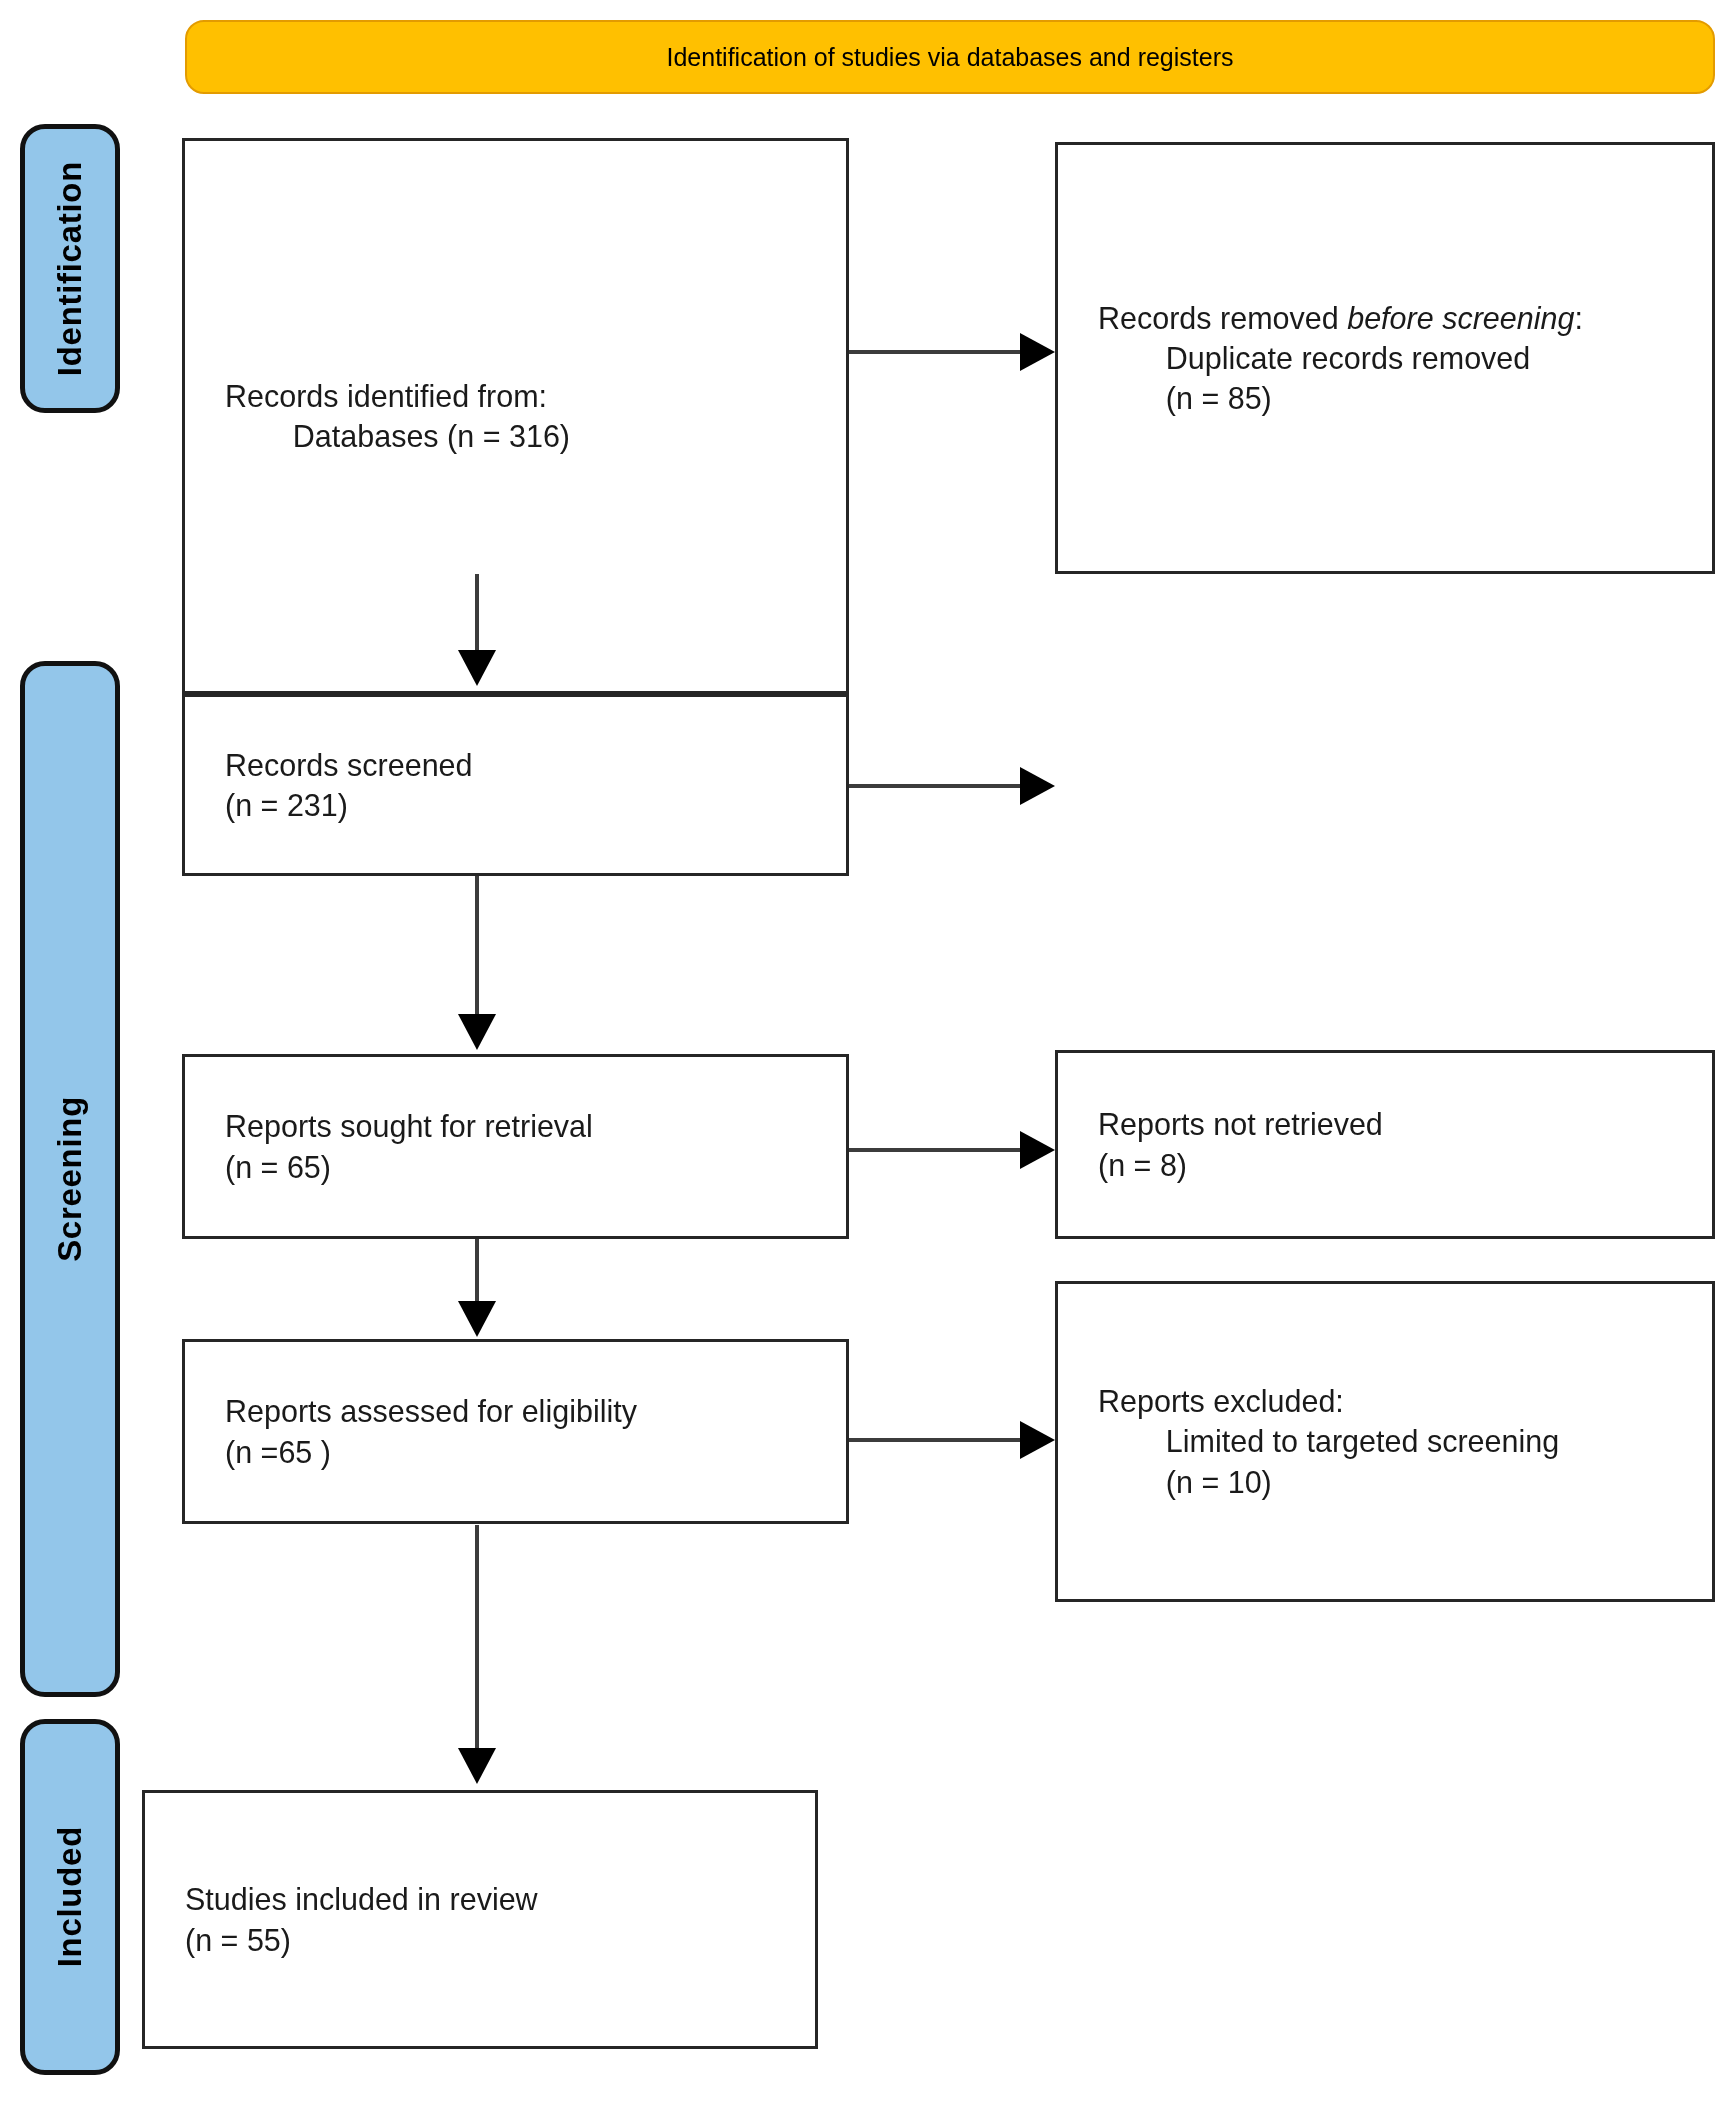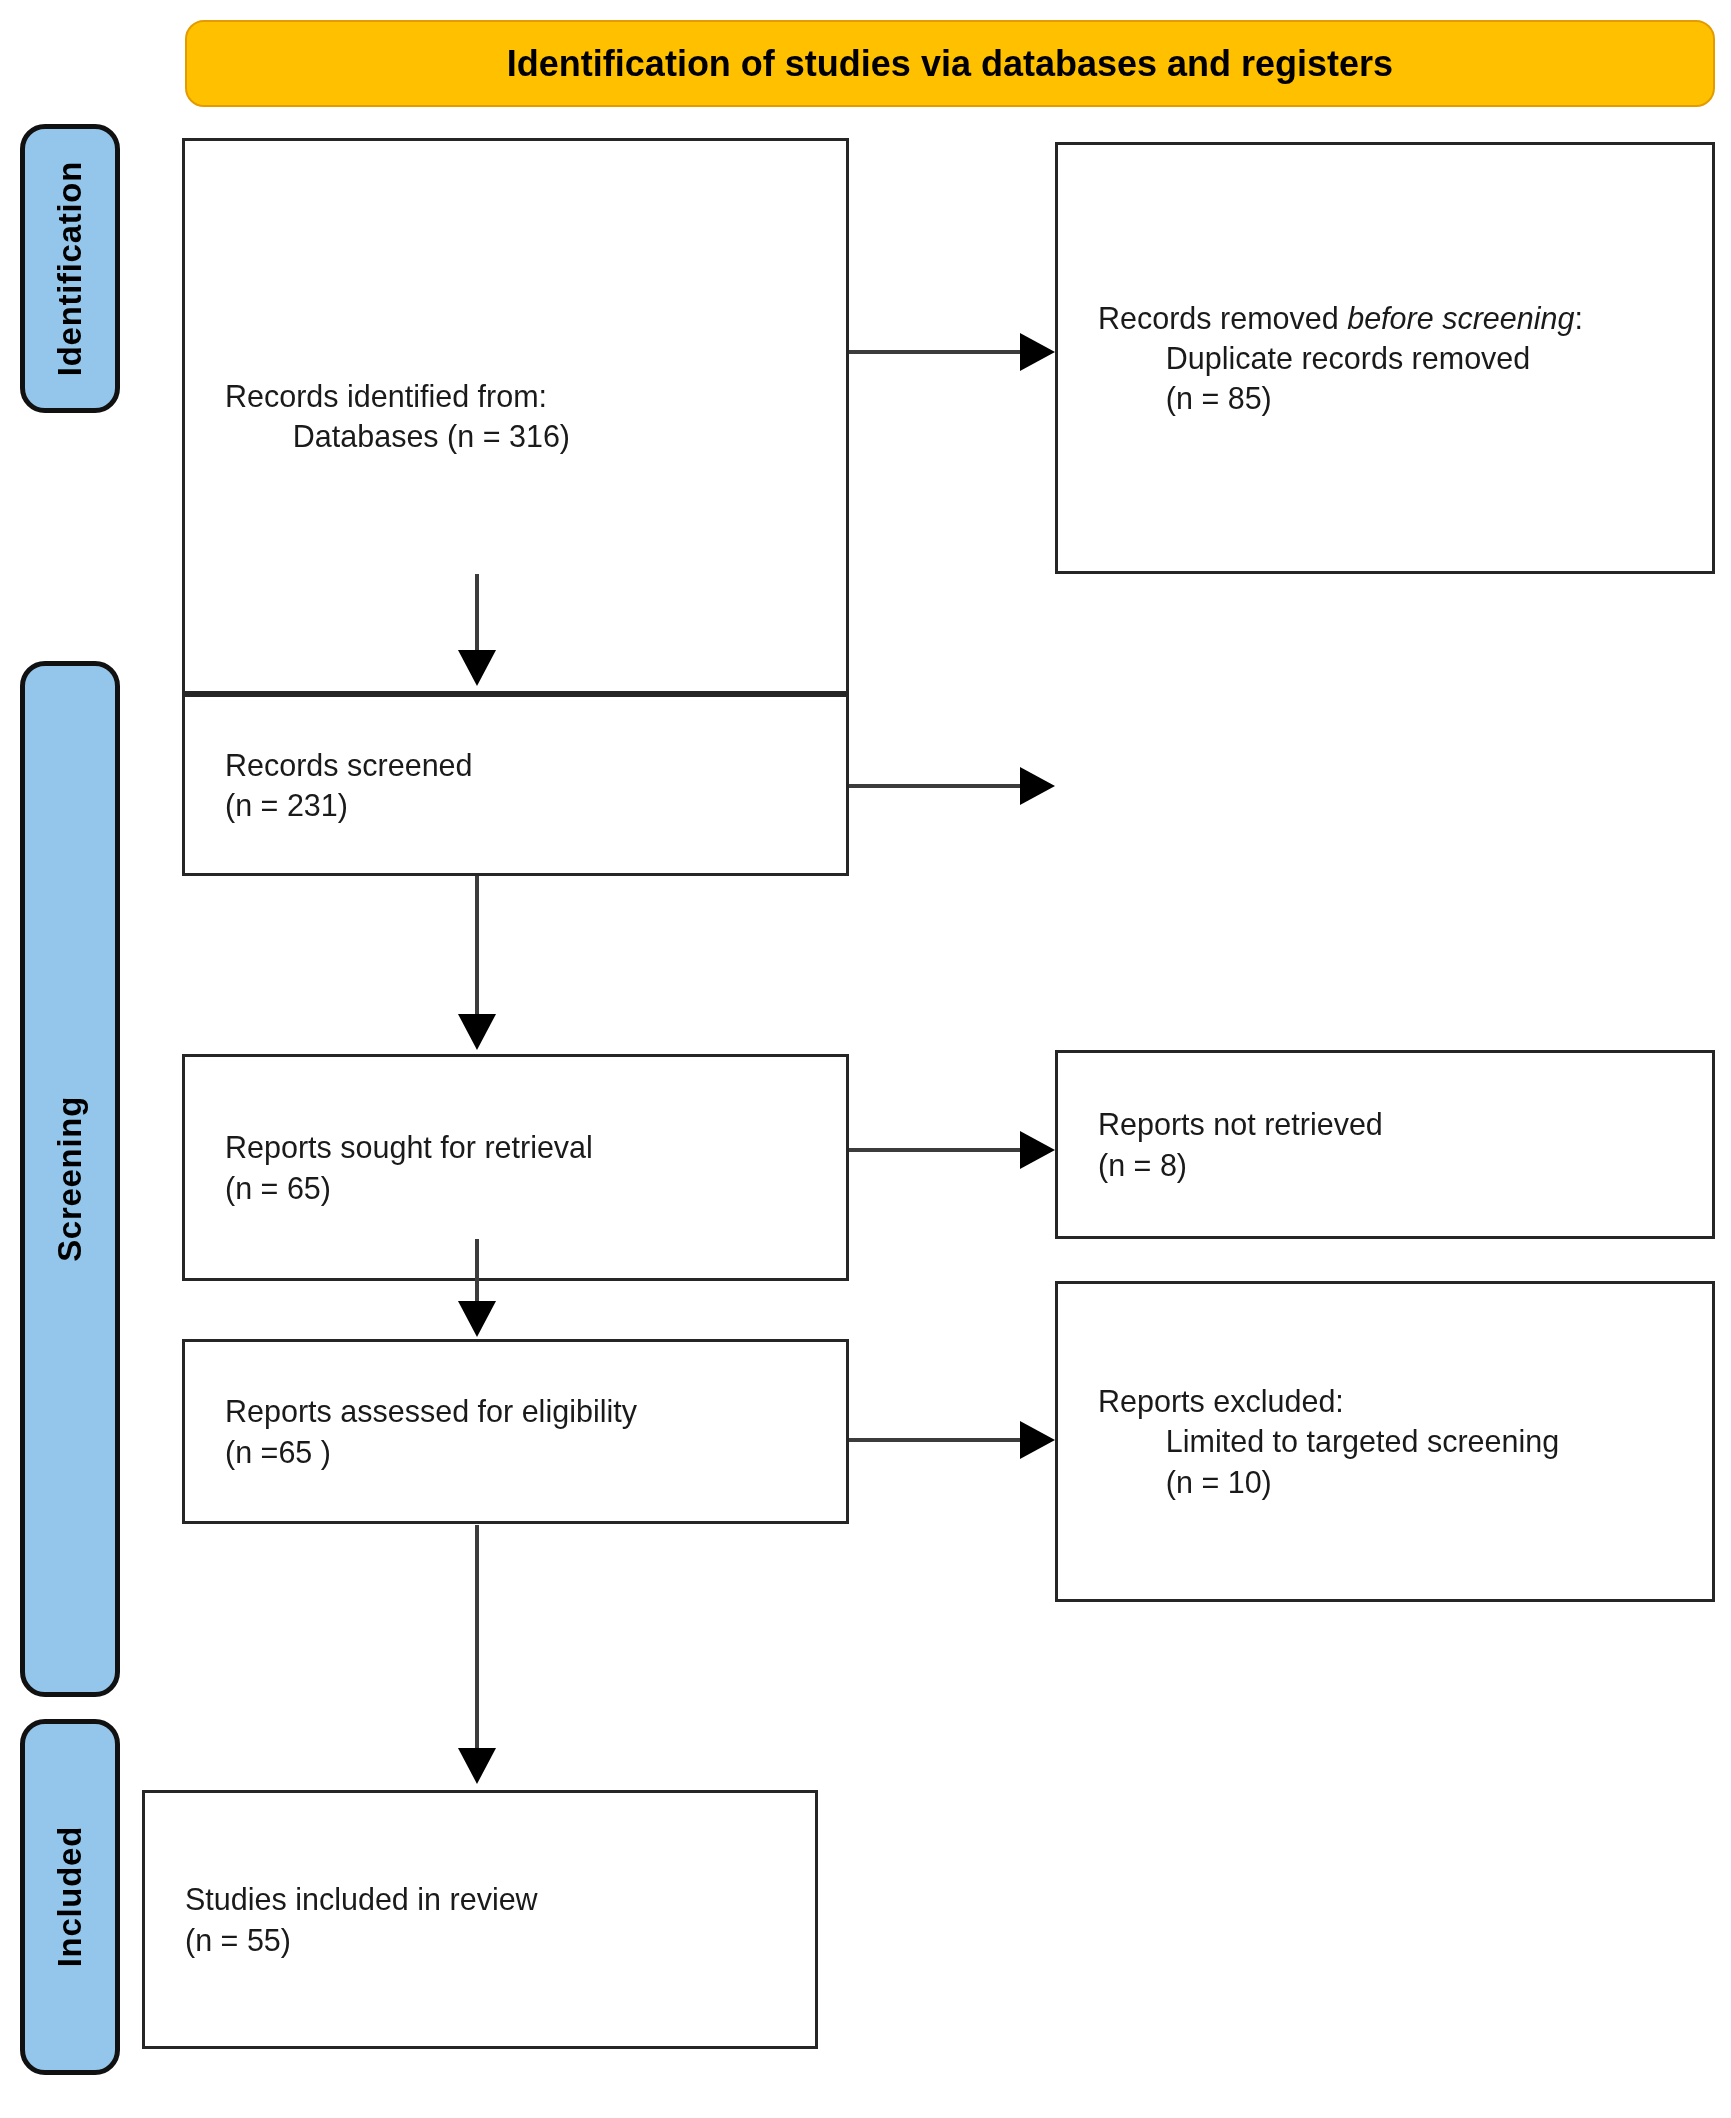--- a/index.html
+++ b/index.html
@@ -5,27 +5,27 @@
   html,body{margin:0;padding:0;background:#ffffff;}
   .canvas{
     position:relative;
     width:1732px;height:2119px;
     background:#ffffff;
     font-family:"Liberation Sans","DejaVu Sans",sans-serif;
     color:#1a1a1a;
     overflow:hidden;
   }
   .banner{
-    position:absolute;left:185px;top:20.4px;width:1530px;height:87px;
+    position:absolute;left:185px;top:20.4px;width:1530px;height:74px;
     background:#FFC000;
     border:2.9px solid #E39B00;
     border-radius:19px;
     box-sizing:border-box;
     display:flex;align-items:center;justify-content:center;
-    font-size:36px;font-weight:bold;color:#000;
+    font-size:25px;font-weight:normal;color:#000;
   }
   .stage{
     position:absolute;left:20.4px;width:100px;
     background:#93C6EA;
     border:5.1px solid #111111;
     border-radius:25px;
     box-sizing:border-box;
     display:flex;align-items:center;justify-content:center;
   }
   .stage .vtext{
@@ -45,21 +45,21 @@
     box-sizing:border-box;
     display:flex;align-items:center;
     padding-left:40px;padding-right:20.4px;
   }
   .boxtext{
     font-size:30.5px;line-height:1.32;color:#1a1a1a;
     white-space:pre-wrap;
   }
   #box-l1{left:182px;top:138px;width:667px;height:556px;}
   #box-l2{left:182px;top:694px;width:667px;height:182px;}
-  #box-l3{left:182px;top:1054px;width:667px;height:227px;}
+  #box-l3{left:182px;top:1054px;width:667px;height:185px;}
   #box-l4{left:182px;top:1339px;width:667px;height:185px;}
   #box-l5{left:142px;top:1790px;width:676px;height:259px;}
   #box-r1{left:1055px;top:142px;width:660px;height:432px;}
   #box-r2{left:1055px;top:609px;width:660px;height:368px;}
   #box-r3{left:1055px;top:1050px;width:660px;height:189px;}
   #box-r4{left:1055px;top:1281px;width:660px;height:321px;}
   .h-stem{position:absolute;height:4.4px;background:#3C3C3C;}
   .v-stem{position:absolute;width:4.4px;background:#3C3C3C;}
   .h-head{
     position:absolute;width:0;height:0;

